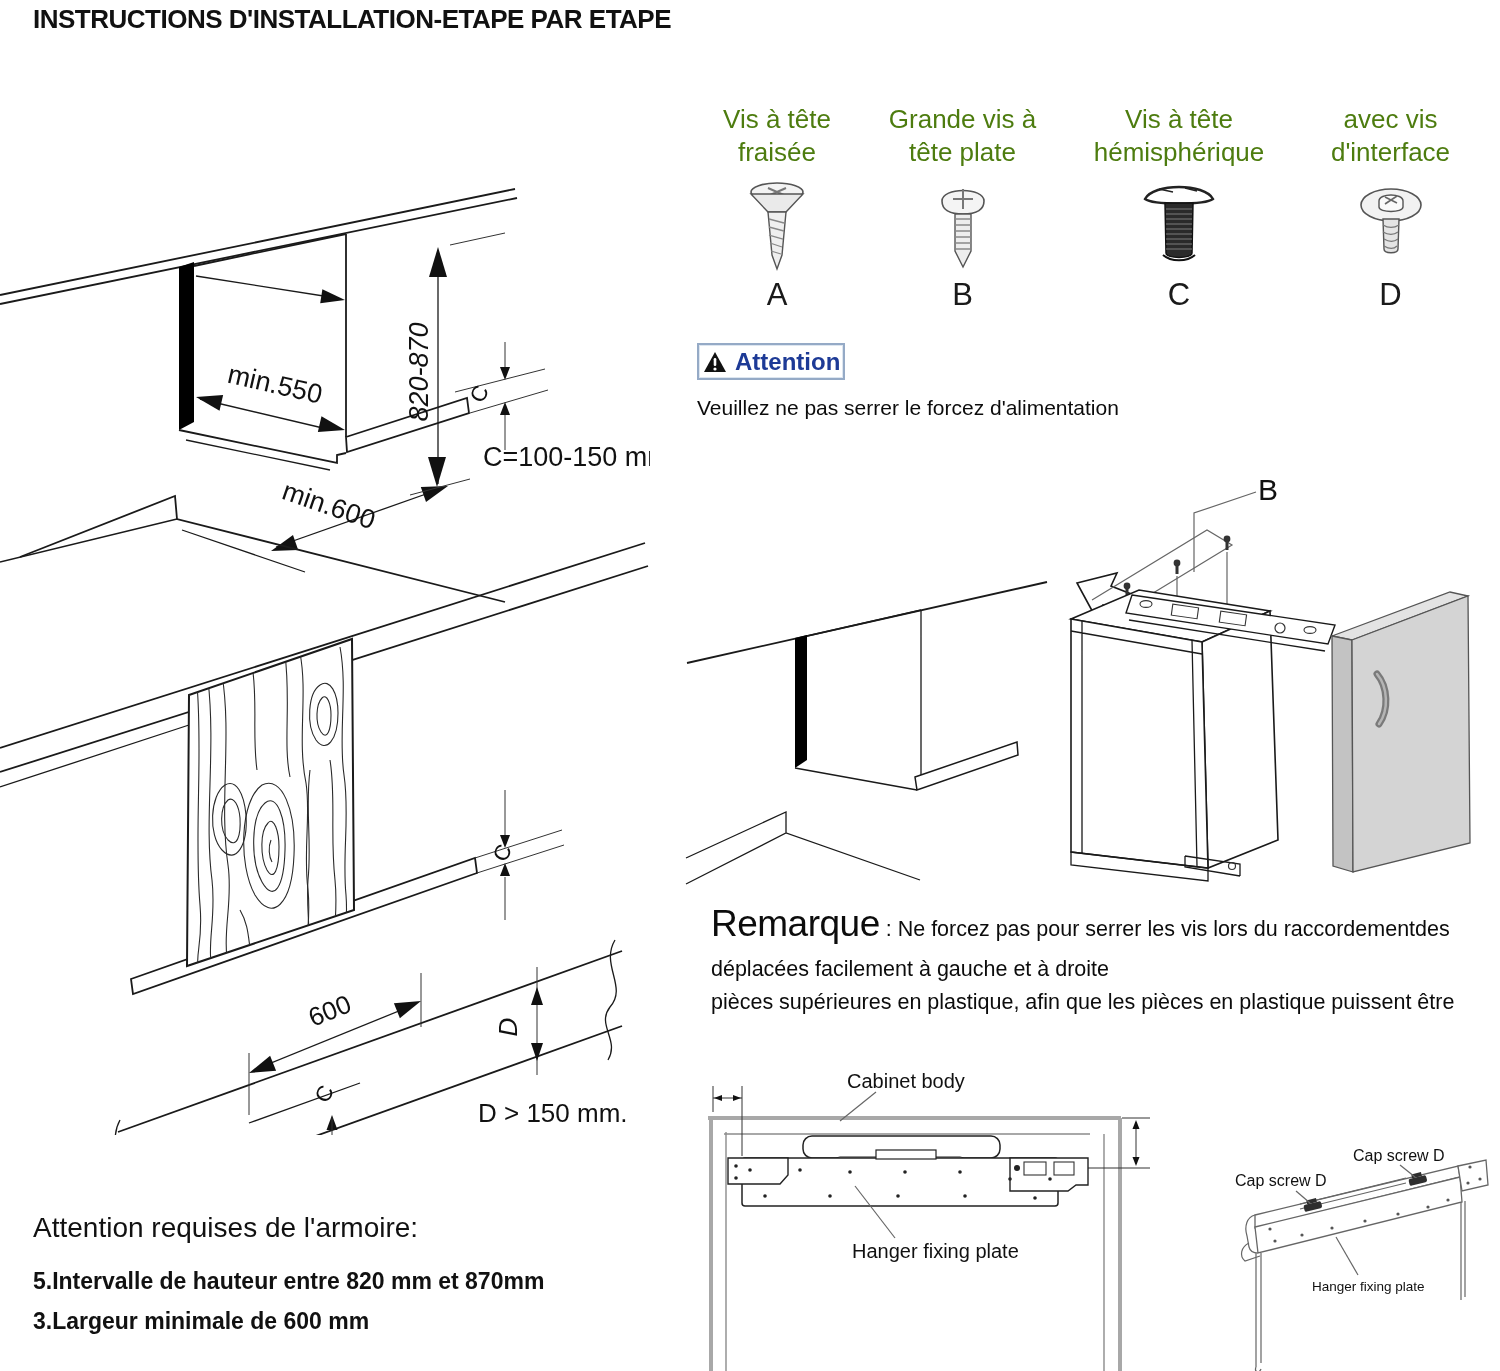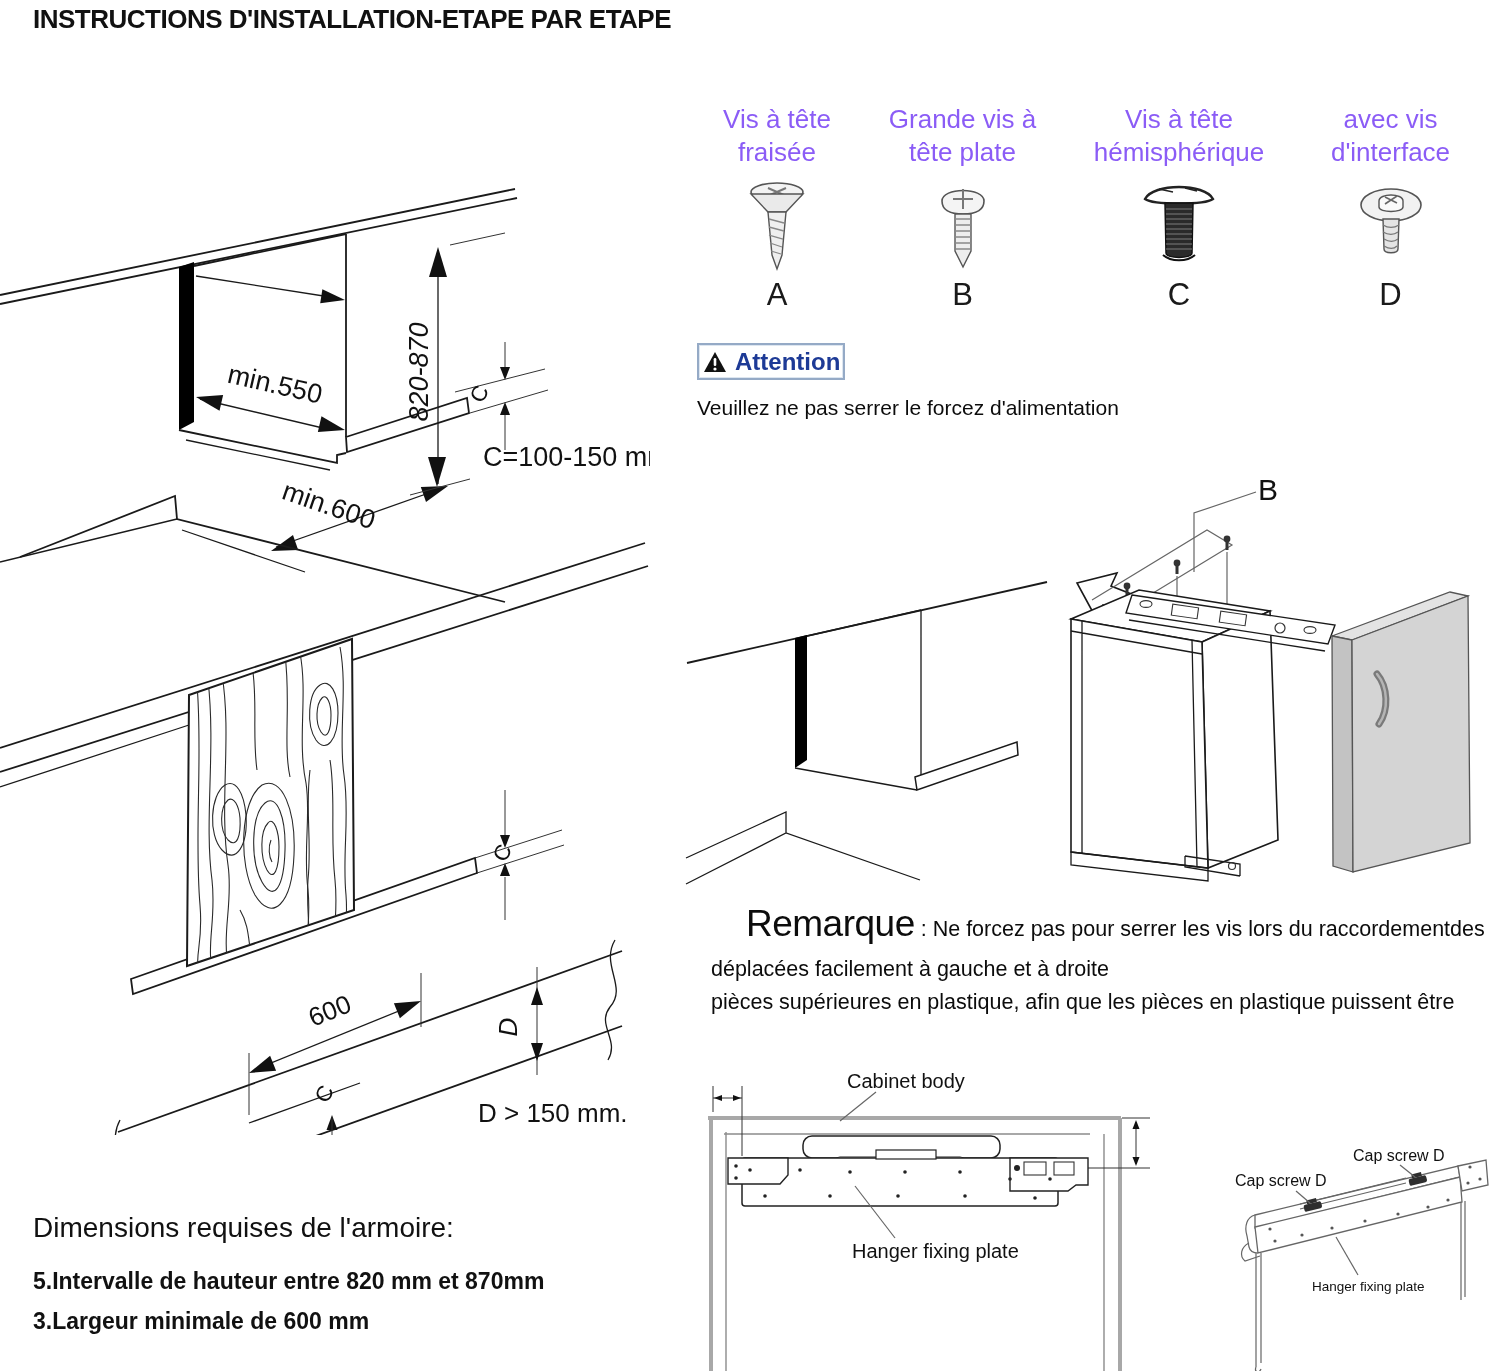--- a/index.html
+++ b/index.html
@@ -2,34 +2,34 @@
 <html><head>
 <meta charset="utf-8">
 <style>
   html,body{margin:0;padding:0;background:#fff;}
   body{font-family:"Liberation Sans",sans-serif;color:#111;}
   #stage{position:relative;width:1500px;height:1371px;background:#fff;overflow:hidden;}
   .abs{position:absolute;}
   #page-title{left:33px;top:4px;font-size:26px;font-weight:700;letter-spacing:-0.5px;white-space:nowrap;}
   
   .screw-col{position:absolute;top:103px;text-align:center;}
-  .screw-label{font-size:26px;line-height:33px;color:#8b5cf6;}
+  .screw-label{font-size:26px;line-height:33px;color:#4d7c0f;}
   .screw-art{margin-top:10px;height:96px;display:flex;justify-content:center;}
   .screw-letter{font-size:31px;margin-top:2px;color:#1a1a1a;}
   
   #attention-box{left:697px;top:343px;width:148px;height:37px;border:2px solid #95aac6;box-shadow:inset 0 0 0 1px #dde6f0;
     display:flex;align-items:center;gap:8px;padding-left:4px;box-sizing:border-box;background:#fff;}
   #attention-box .att-label{color:#1d3a96;font-weight:700;font-size:24px;}
   .warn-line{left:697px;font-size:21px;white-space:nowrap;color:#0c0c0c;}
   
   #remark{left:711px;top:903px;width:775px;color:#0c0c0c;}
   #remark .lead{font-size:37px;letter-spacing:-0.5px;}
   #remark .rest{font-size:21.5px;}
   #remark .rline{font-size:21.5px;line-height:33px;}
-  #remark .first{margin-bottom:8px;margin-left:35px;}
+  #remark .first{margin-bottom:8px;}
   
   #cab-dims{left:33px;top:1212px;}
   #cab-dims .hd{font-size:28px;margin-bottom:24px;}
   #cab-dims .it{font-size:23px;font-weight:700;margin-bottom:13px;}
   svg text{font-family:"Liberation Sans",sans-serif;fill:#111;}
   .thin{stroke:#333;stroke-width:1;fill:none;}
   .ln{stroke:#1a1a1a;stroke-width:1.8;fill:none;}
   .ln2{stroke:#1a1a1a;stroke-width:1.3;fill:none;}
   .gray{stroke:#a8a8a8;stroke-width:4;fill:none;}
   .g2{stroke:#8c8c8c;stroke-width:1.4;fill:none;}
@@ -283,21 +283,21 @@
     </svg>
   </div>
 
   <div id="remark" class="abs">
     <div class="first"><span class="lead">Remarque</span><span class="rest"> : Ne forcez pas pour serrer les vis lors du raccordementdes</span></div>
     <div class="rline">déplacées facilement à gauche et à droite</div>
     <div class="rline">pièces supérieures en plastique, afin que les pièces en plastique puissent être</div>
   </div>
 
   <div id="cab-dims" class="abs">
-    <div class="hd">Dimensions requises de l'armoire:</div>
+    <div class="hd">Attention requises de l'armoire:</div>
     <div class="it">5.Intervalle de hauteur entre 820 mm et 870mm</div>
     <div class="it">3.Largeur minimale de 600 mm</div>
   </div>
 
   <div class="abs" style="left:680px;top:1058px;">
     <svg width="478" height="313" viewBox="0 0 478 313">
       <path class="gray" d="M31,58 L31,313 M28,60 L441,60 M440,60 L440,313"></path>
       <path class="g2" d="M46,74 L46,313 M44,76 L410,76 M424,76 L424,313"></path>
 
       <path class="thin" d="M33,28 L33,54 M62,28 L62,98 M33,40 L62,40"></path>

